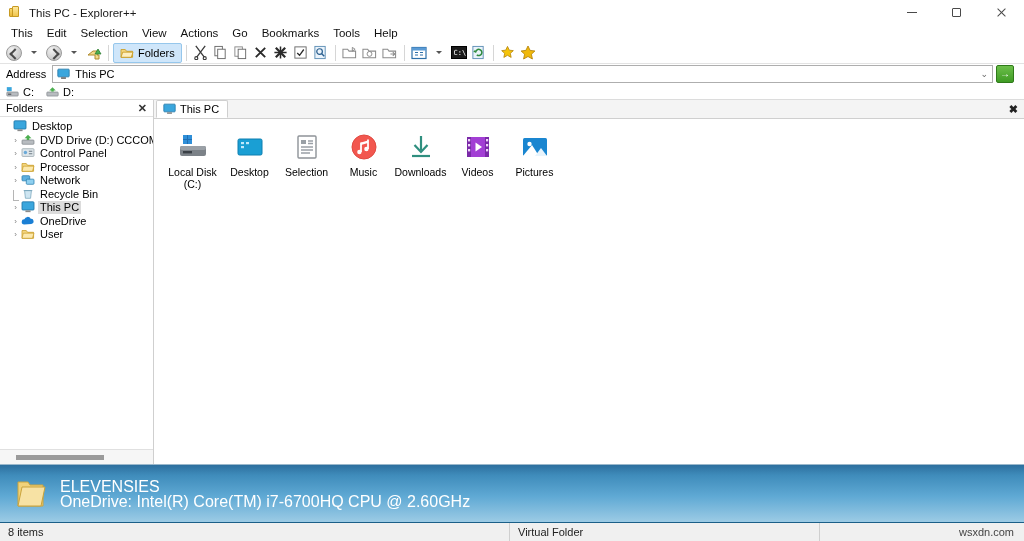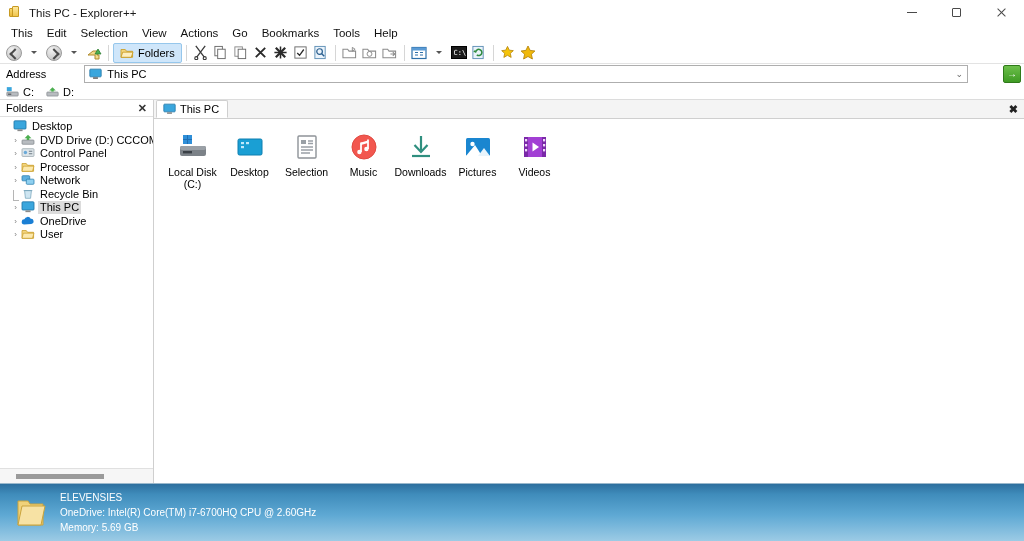--- a/index.html
+++ b/index.html
@@ -71,21 +71,21 @@
   .circ-back { background:radial-gradient(circle at 35% 30%,#f2f2f2,#b9b9b9); border:1px solid #9a9a9a; }
   .circ-fwd  { background:radial-gradient(circle at 35% 30%,#f2f2f2,#b9b9b9); border:1px solid #9a9a9a; }
   .circ-btn:after {
     content:""; position:absolute; left:4px; top:4px; width:6px; height:6px;
     border-left:2px solid #4a4a4a; border-bottom:2px solid #4a4a4a; transform:rotate(45deg);
   }
   .circ-fwd:after { left:3px; border-left:0; border-right:2px solid #4a4a4a; transform:rotate(-45deg); }
 
   
   .addrbar {
-    height:20px; display:flex; align-items:center; background:#ffffff; flex:none; padding:0 3px 0 6px;gap:32px;
+    height:20px; display:flex; align-items:center; background:#ffffff; flex:none; padding:0 10px 0 6px;
   }
   .addr-label { font-size:11px; color:#000; margin-right:6px; }
   .addr-field {
     flex:1; height:18px; background:#fff; border:1px solid #aeaeae;
     display:flex; align-items:center; padding:0 4px; gap:5px;
   }
   .addr-text { font-size:11px; color:#000; }
   .addr-caret { margin-left:auto; color:#6a6a6a; font-size:9px; }
   .go-btn {
     width:18px; height:18px; margin-left:3px; background:linear-gradient(180deg,#6cbf4a,#3f9b24);
@@ -158,21 +158,21 @@
   .fname { font-size:10.5px; text-align:left; line-height:12px; color:#000; }
 
   
   .infopanel {
     height:58px; flex:none; display:flex; align-items:center;
     background:linear-gradient(180deg,#2d6f9e 0%,#3f8cbb 18%,#5fa9d4 55%,#9ccbe5 100%);
     border-top:1px solid #9ab8cc; padding-left:14px; gap:12px;
   }
   .ip-icon { width:34px; height:32px; position:relative; flex:none; }
   .ip-text { display:flex; flex-direction:column; gap:2px; }
-  .ip-line { font-size:10px; color:#ffffff; line-height:13px; }
+  .ip-line { font-size:16px; color:#ffffff; line-height:13px; }
 
   
   .statusbar {
     height:19px; flex:none; display:flex; align-items:center;
     background:#f0f0f0; border-top:1px solid #1b5f88;
     font-size:11px; color:#222;
   }
   .sb-cell { height:19px; display:flex; align-items:center; padding:0 8px; }
   .sb-1 { width:510px; border-right:1px solid #cfcfcf; }
   .sb-2 { width:310px; border-right:1px solid #cfcfcf; }
@@ -564,64 +564,68 @@
 
         <div class="file">
           <span class="fi">
             <svg width="32" height="32" viewBox="0 0 32 32">
               <path d="M16 5 v14" stroke="#2f8f7f" stroke-width="2.2" fill="none"></path>
               <path d="M9.5 14 L16 21 L22.5 14" stroke="#2f8f7f" stroke-width="2.2" fill="none"></path>
               <path d="M7 25 h18" stroke="#2f8f7f" stroke-width="2.2"></path>
             </svg>
           </span>
           <span class="fname">Downloads</span>
-        </div>
-
-        <div class="file">
-          <span class="fi">
-            <svg width="32" height="32" viewBox="0 0 32 32">
-              <rect x="4" y="7" width="24" height="18" rx="1.5" fill="#1a86d0"></rect>
-              <circle cx="10.5" cy="13" r="2.2" fill="#ffffff"></circle>
-              <path d="M4 25 L13 14 L20 25 z" fill="#ffffff"></path>
-              <path d="M16 25 L22 17 L28 25 z" fill="#e8f4fc"></path>
-            </svg>
-          </span>
-          <span class="fname">Pictures</span>
         </div>
 
         <div class="file">
           <span class="fi">
             <svg width="32" height="32" viewBox="0 0 32 32">
               <rect x="5" y="6" width="22" height="20" rx="1" fill="#a23fd4"></rect>
               <rect x="5" y="6" width="4" height="20" fill="#7a29a8"></rect>
               <rect x="23" y="6" width="4" height="20" fill="#7a29a8"></rect>
               <rect x="6" y="8" width="2.2" height="2.4" fill="#f0d8fa"></rect>
               <rect x="6" y="13" width="2.2" height="2.4" fill="#f0d8fa"></rect>
               <rect x="6" y="18" width="2.2" height="2.4" fill="#f0d8fa"></rect>
               <rect x="24" y="8" width="2.2" height="2.4" fill="#f0d8fa"></rect>
               <rect x="24" y="13" width="2.2" height="2.4" fill="#f0d8fa"></rect>
               <rect x="24" y="18" width="2.2" height="2.4" fill="#f0d8fa"></rect>
               <path d="M13.5 11.5 L20 16 L13.5 20.5 z" fill="#ffffff"></path>
             </svg>
           </span>
           <span class="fname">Videos</span>
         </div>
 
+        <div class="file">
+          <span class="fi">
+            <svg width="32" height="32" viewBox="0 0 32 32">
+              <rect x="4" y="7" width="24" height="18" rx="1.5" fill="#1a86d0"></rect>
+              <circle cx="10.5" cy="13" r="2.2" fill="#ffffff"></circle>
+              <path d="M4 25 L13 14 L20 25 z" fill="#ffffff"></path>
+              <path d="M16 25 L22 17 L28 25 z" fill="#e8f4fc"></path>
+            </svg>
+          </span>
+          <span class="fname">Pictures</span>
+        </div>
+
       </div>
     </div>
   </div>
 
   <div class="infopanel">
     <span class="ip-icon">
       <svg width="34" height="32" viewBox="0 0 34 32">
         <path d="M4 4 h10 l2 3 h13 v21 h-25 z" fill="#f0d27a" stroke="#c9a33c" stroke-width="1"></path>
         <path d="M8 9 h23 l-4 19 h-23 z" fill="#f7e2a4" stroke="#c9a33c" stroke-width="1"></path>
       </svg>
     </span>
     <div class="ip-text">
       <span class="ip-line">ELEVENSIES</span>
       <span class="ip-line">OneDrive: Intel(R) Core(TM) i7-6700HQ CPU @ 2.60GHz</span>
-      <span class="ip-line">Memory: 5.69 GB</span>
-    </div>
-  </div>
-
+    </div>
+  </div>
+
+  <div class="statusbar">
+    <div class="sb-cell sb-1">8 items</div>
+    <div class="sb-cell sb-2">Virtual Folder</div>
+    <div class="sb-cell sb-3">wsxdn.com</div>
+  </div>
 
 </div>
 
 </body></html>

